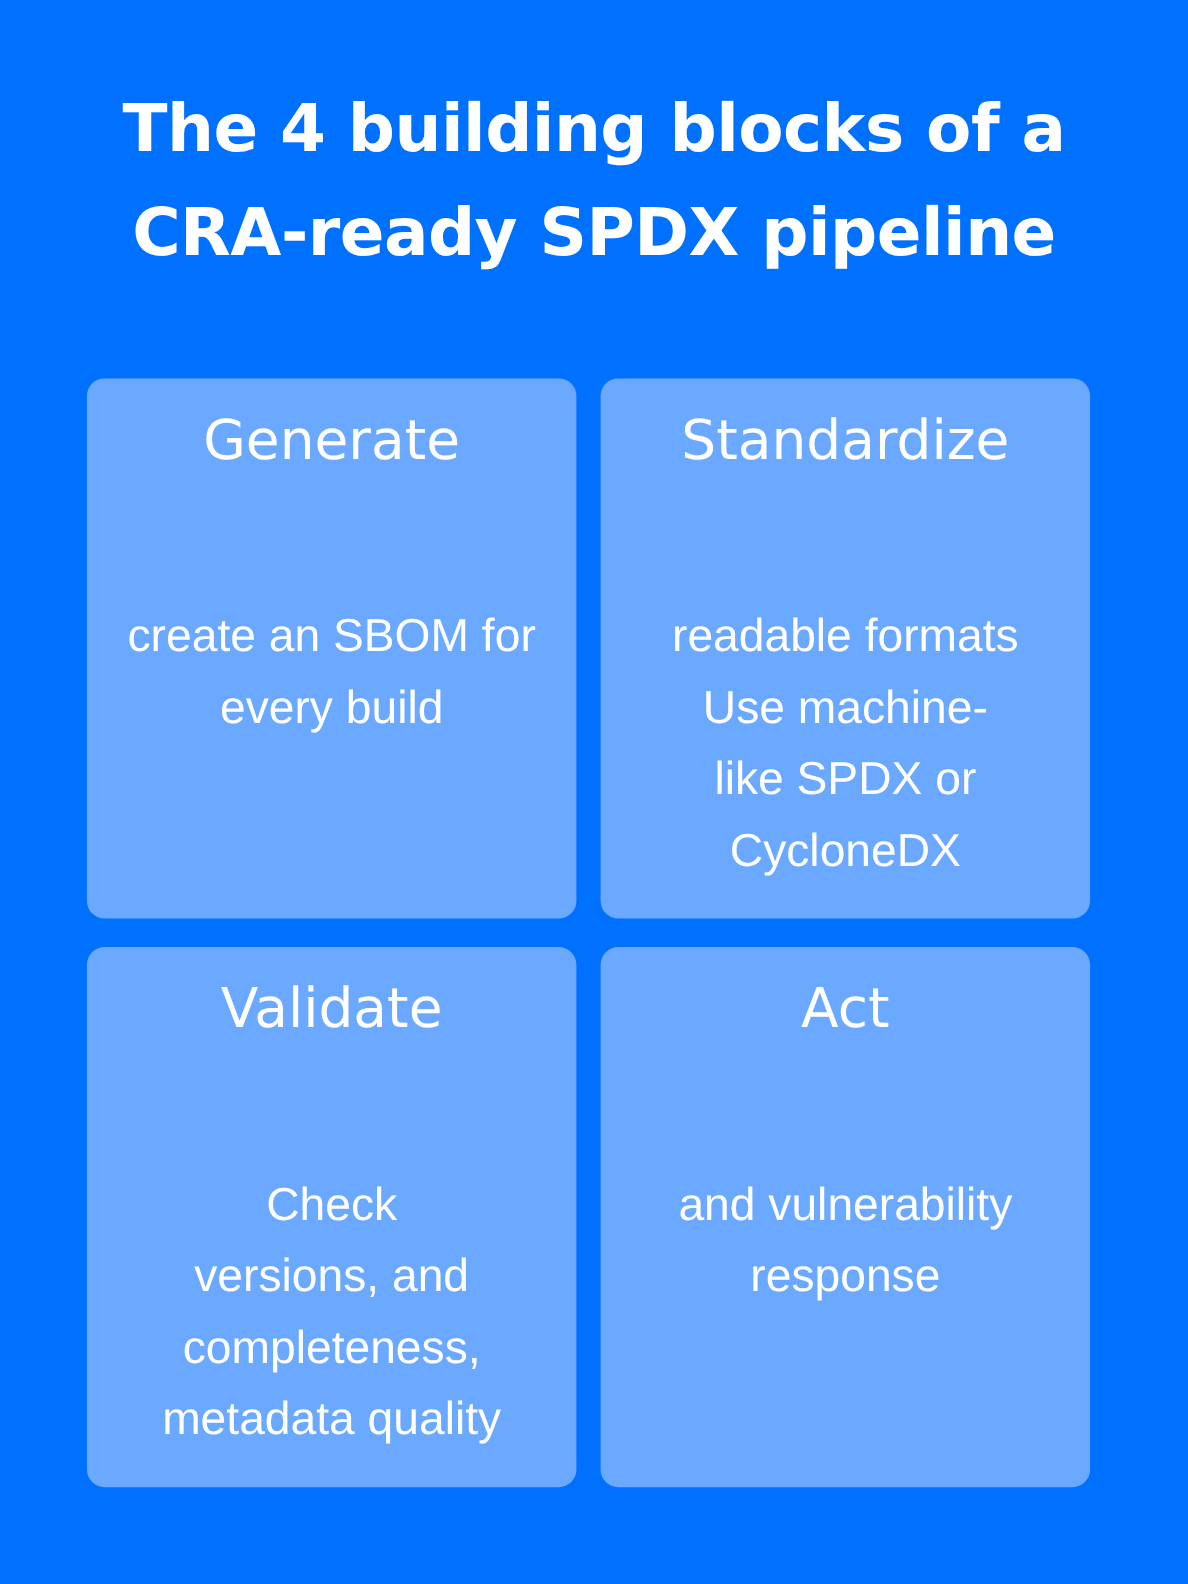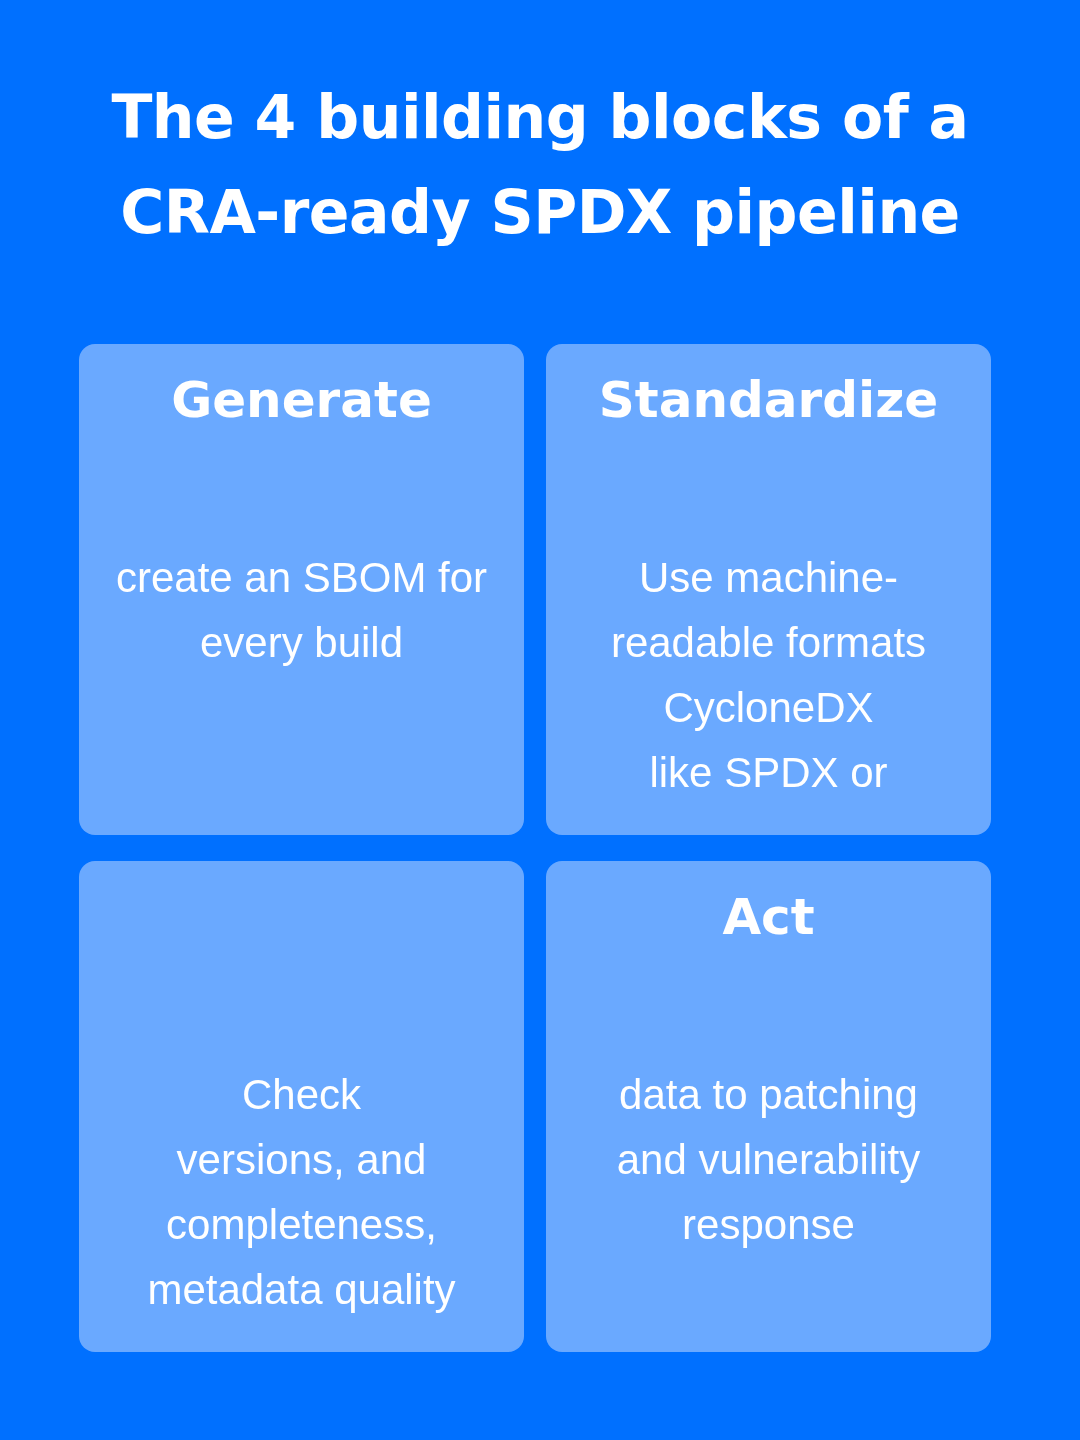--- a/index.html
+++ b/index.html
@@ -35,21 +35,21 @@
       background: #6AA9FF;
       border-radius: 16px;
     }
     .card .heading {
       position: absolute;
       left: 0;
       top: 26px;
       width: 100%;
       text-align: center;
       font-family: "DejaVu Sans", "Liberation Sans", sans-serif;
-      font-weight: bold;
+      font-weight: normal;
       font-size: 50px;
       line-height: 60px;
     }
     .card .body {
       position: absolute;
       left: 0;
       top: 201px;
       width: 100%;
       text-align: center;
       font-family: "Liberation Sans", "DejaVu Sans", sans-serif;
@@ -75,36 +75,36 @@
   <div class="heading">Generate</div>
   <div class="body">
     <span class="line">create an SBOM for</span>
     <span class="line">every build</span>
   </div>
 </div>
 
 <div class="card" id="card-standardize">
   <div class="heading">Standardize</div>
   <div class="body">
+    <span class="line">readable formats</span>
     <span class="line">Use machine-</span>
-    <span class="line">readable formats</span>
+    <span class="line">like SPDX or</span>
     <span class="line">CycloneDX</span>
-    <span class="line">like SPDX or</span>
   </div>
 </div>
 
 <div class="card" id="card-validate">
+  <div class="heading">Validate</div>
   <div class="body">
     <span class="line">Check</span>
     <span class="line">versions, and</span>
     <span class="line">completeness,</span>
     <span class="line">metadata quality</span>
   </div>
 </div>
 
 <div class="card" id="card-act">
   <div class="heading">Act</div>
   <div class="body">
-    <span class="line">data to patching</span>
     <span class="line">and vulnerability</span>
     <span class="line">response</span>
   </div>
 </div>
 
 </body></html>

